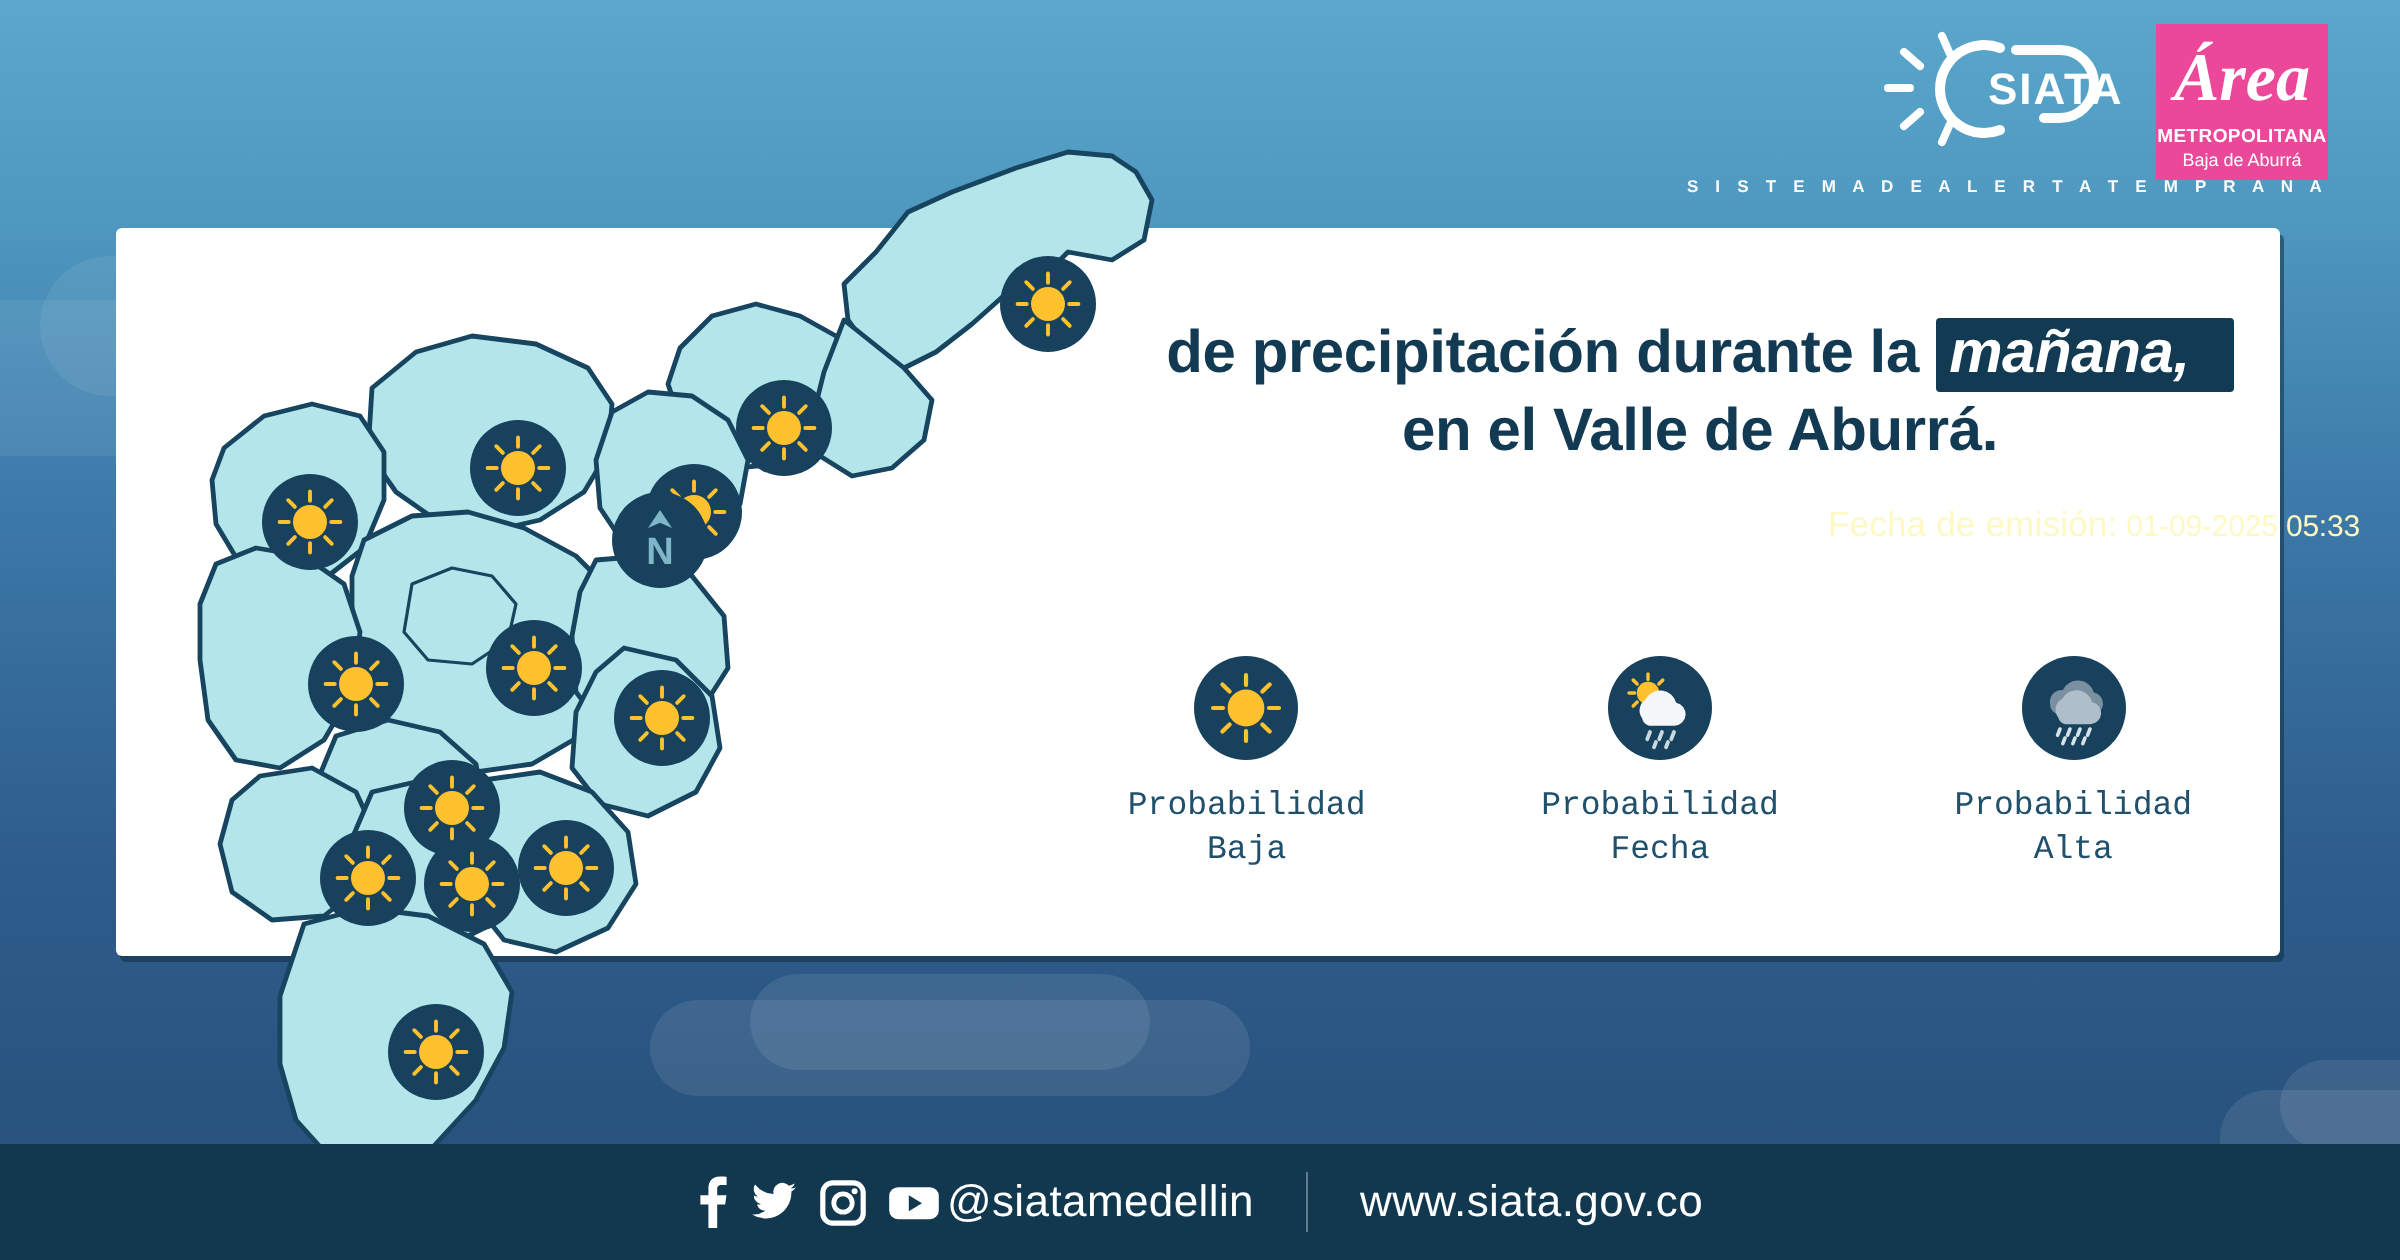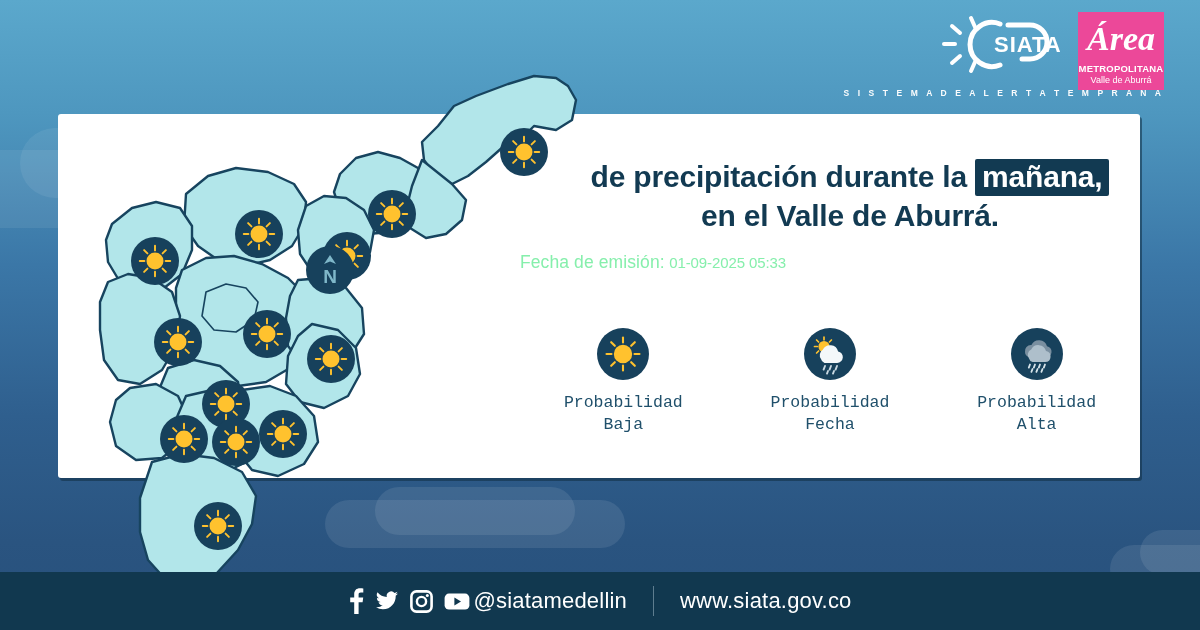--- a/index.html
+++ b/index.html
@@ -46,23 +46,23 @@
   
   .map{position:absolute;left:56px;top:34px;width:520px;height:550px;}
   .map svg{display:block;overflow:visible;}
 
   
   .content{position:absolute;left:520px;top:118px;width:660px;}
   .title{
     color:#123a52;font-weight:700;font-size:30px;line-height:1.29;
     text-align:center;letter-spacing:-.2px;margin:40px 0 0 0;
   }
-  .hl{background:#123a52;color:#ffffff;padding:1px 7px 3px 7px;border-radius:2px;}
+  .hl{background:#123a52;color:#ffffff;padding:1px 22px 3px 7px;border-radius:2px;font-style:italic;}
   .date-row{
-    margin-top:17px;text-align:left;color:#86efac;white-space:nowrap;
+    margin-top:17px;text-align:right;color:#fef9c3;white-space:nowrap;
   }
   .date-label{font-size:17.5px;letter-spacing:.1px;}
   .date-value{font-size:15px;letter-spacing:-.1px;}
 
   
   .legend{
     position:absolute;left:520px;top:328px;width:620px;
     display:flex;justify-content:space-around;align-items:flex-start;
   }
   .legend-item{width:170px;display:flex;flex-direction:column;align-items:center;}
@@ -112,21 +112,21 @@
       </svg>
     </div>
 
     <div class="area-logo">
       <div class="area-script">
         <svg width="76" height="46" viewBox="0 0 76 46" aria-hidden="true">
           <text x="4" y="34" font-family="Liberation Serif, serif" font-size="34" font-style="italic" font-weight="700" fill="#ffffff">Área</text>
         </svg>
       </div>
       <div class="area-l1">METROPOLITANA</div>
-      <div class="area-l2">Valle de Aburrá</div>
+      <div class="area-l2">Baja de Aburrá</div>
     </div>
   </div>
   <div class="siata-tagline">S I S T E M A   D E   A L E R T A   T E M P R A N A</div>
 
   <div class="card"></div>
 
   <div class="map">
     <svg width="520" height="550" viewBox="0 0 520 550" aria-hidden="true">
       <g fill="#b2e6ea" stroke="#17445f" stroke-width="2.4" stroke-linejoin="round">
 

